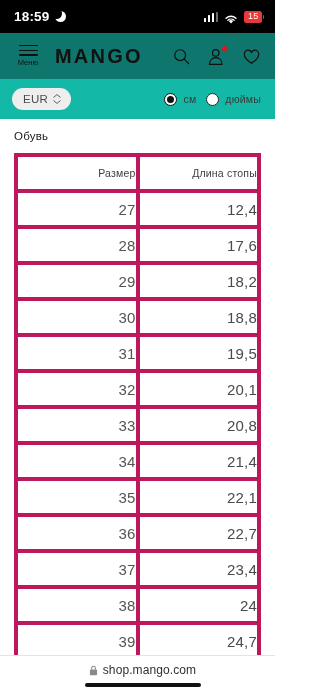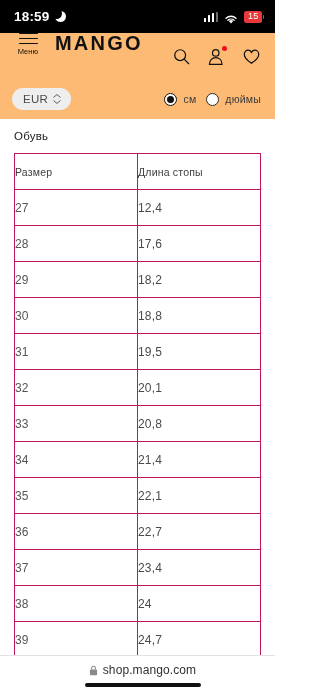--- a/index.html
+++ b/index.html
@@ -41,43 +41,43 @@
   }
   .battery-body {
     background:#e8393a; color:#ffffff; font-size:9px; font-weight:400;
     border-radius:2.5px; padding:1.5px 3px 1.5px 3.5px; line-height:1;
     min-width:18px; text-align:center; letter-spacing:.2px;
   }
   .battery-cap { width:1.5px; height:4px; background:#6b6b6b; border-radius:0 1px 1px 0; margin-left:.5px; }
 
   
   .site-header {
-    flex:0 0 46px; display:flex; 
-    padding:0 14px 0 11px; background:#fdba74; position:relative;
+    flex:0 0 46px; display:flex; align-items:center;
+    padding:0 14px 0 11px; background:#0f766e; position:relative;
   }
   .menu-btn { display:flex; flex-direction:column; align-items:center; width:34px; cursor:pointer; }
   .burger { width:19px; display:flex; flex-direction:column; gap:3.5px; }
   .burger span { display:block; height:1.4px; background:#111111; border-radius:1px; }
   .menu-label { font-size:7.5px; color:#111111; margin-top:2.5px; letter-spacing:.1px; }
   .brand {
     font-size:20px; font-weight:700; letter-spacing:2.2px; color:#111111;
     margin-left:10px; line-height:1;
   }
   .header-actions { margin-left:auto; display:flex; align-items:center; gap:16px; }
   .hicon { width:19px; height:19px; position:relative; cursor:pointer; color:#111; }
   .hicon svg { display:block; width:19px; height:19px; }
   .dot {
     position:absolute; top:-1px; right:-1px; width:5px; height:5px;
     background:#e8101c; border-radius:50%;
   }
 
   
   .controls {
     flex:0 0 40px; display:flex; align-items:center;
-    padding:0 14px 0 12px; background:#fdba74;text-align:center;
+    padding:0 14px 0 12px; background:#14b8a6;text-align:center;
   }
   .cur-pill {
     display:flex; align-items:center; gap:5px;
     background:#eeeeee; border-radius:14px;
     padding:5px 10px 5px 11px; cursor:pointer;
   }
   .cur-text { font-size:11.5px; color:#4b4b4b; letter-spacing:.3px; }
   .chev2 { display:flex; flex-direction:column; align-items:center; gap:2px; color:#5a5a5a; }
   .chev2 svg { display:block; }
   .units { margin-left:auto; display:flex; align-items:center; gap:10px; }
@@ -94,28 +94,28 @@
   
   .section-title {
     flex:0 0 34px; display:flex; align-items:center;
     padding:0 14px; font-size:11.5px; color:#1a1a1a; letter-spacing:.2px;
   }
 
   
   .table-wrap { flex:1 1 auto; padding:0 14px; overflow:hidden; }
   table { width:100%; border-collapse:collapse; table-layout:fixed; }
   th, td {
-    border:1px solid #be185d;
-    text-align:left; color:#4a4a4a;
+    border:4px solid #be185d;
+    text-align:right; color:#4a4a4a;
     font-weight:400;
   }
   th {
     height:36px; font-size:10.5px; color:#3d3d3d; letter-spacing:.2px;
   }
-  td { height:36px; font-size:12px; letter-spacing:.2px; }
+  td { height:36px; font-size:15px; letter-spacing:.2px; }
   tbody tr td:first-child { color:#555555; }
 
   
   .browser-bar {
     flex:0 0 44px; background:#ffffff; border-top:1px solid #e3e3e3;
     display:flex; flex-direction:column; align-items:center; justify-content:flex-start;
     padding-top:7px;
     padding-left:10px;
   }
   .url-row { display:flex; align-items:center; gap:5px; }

